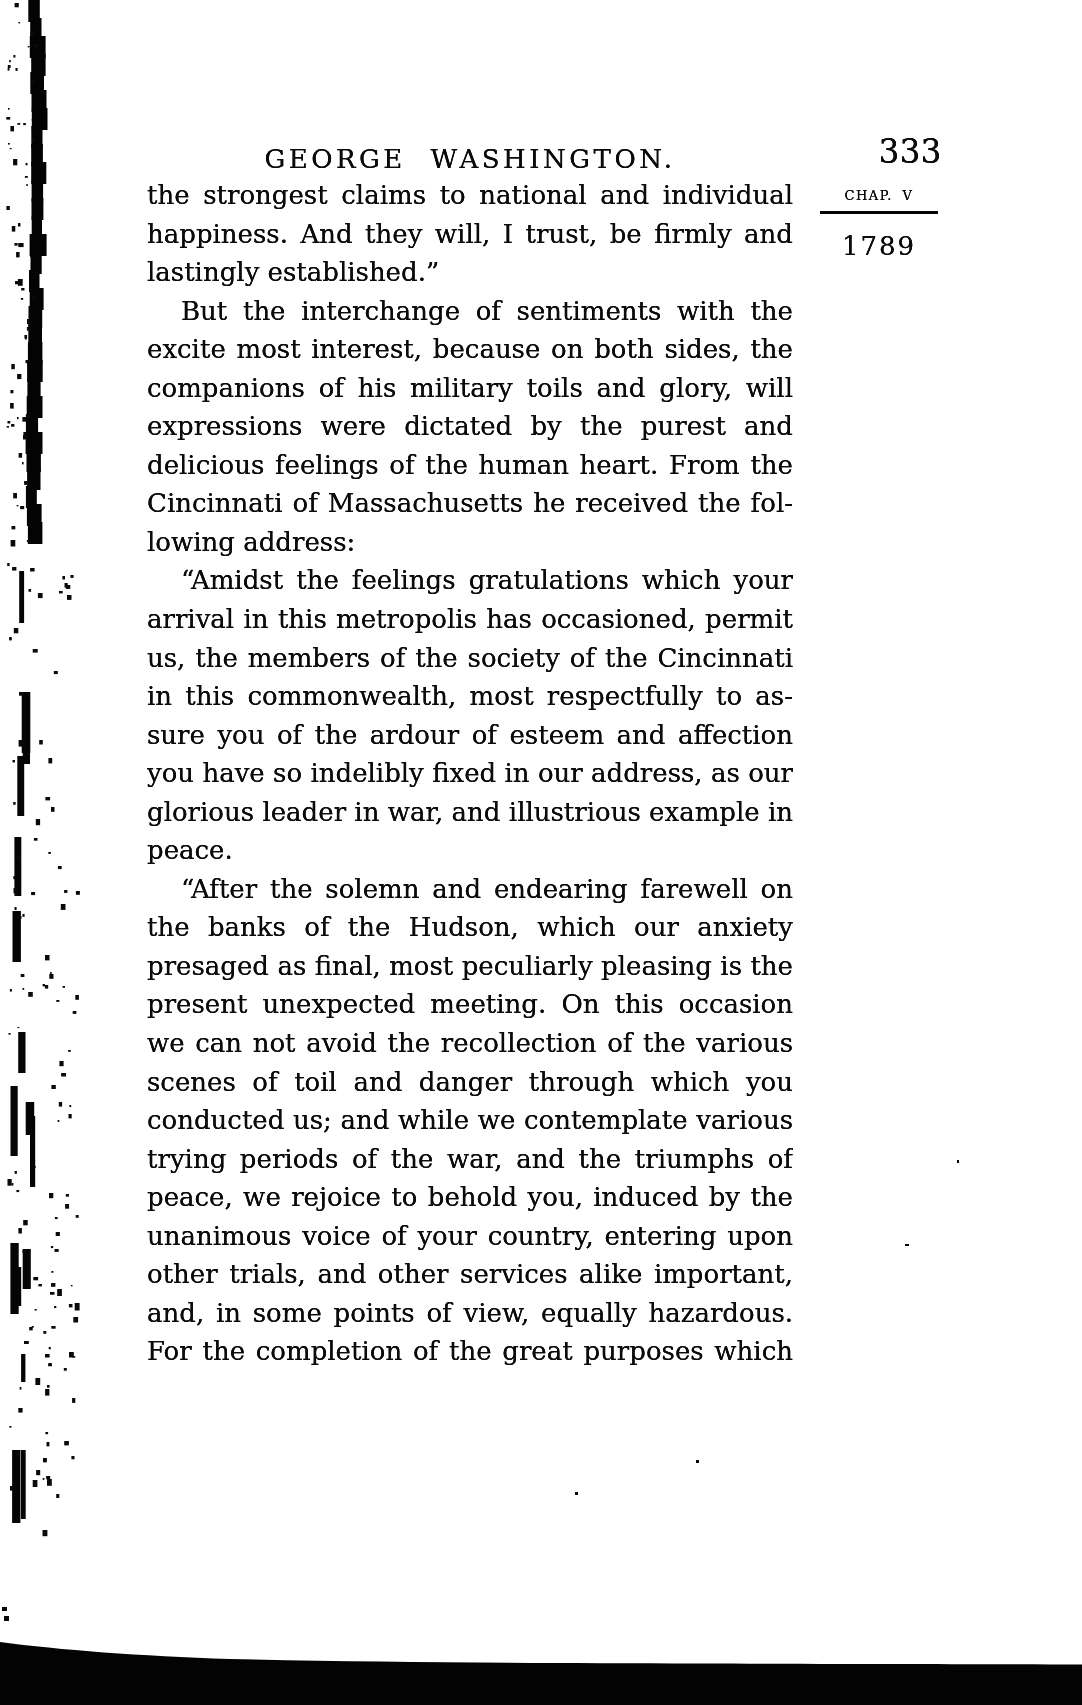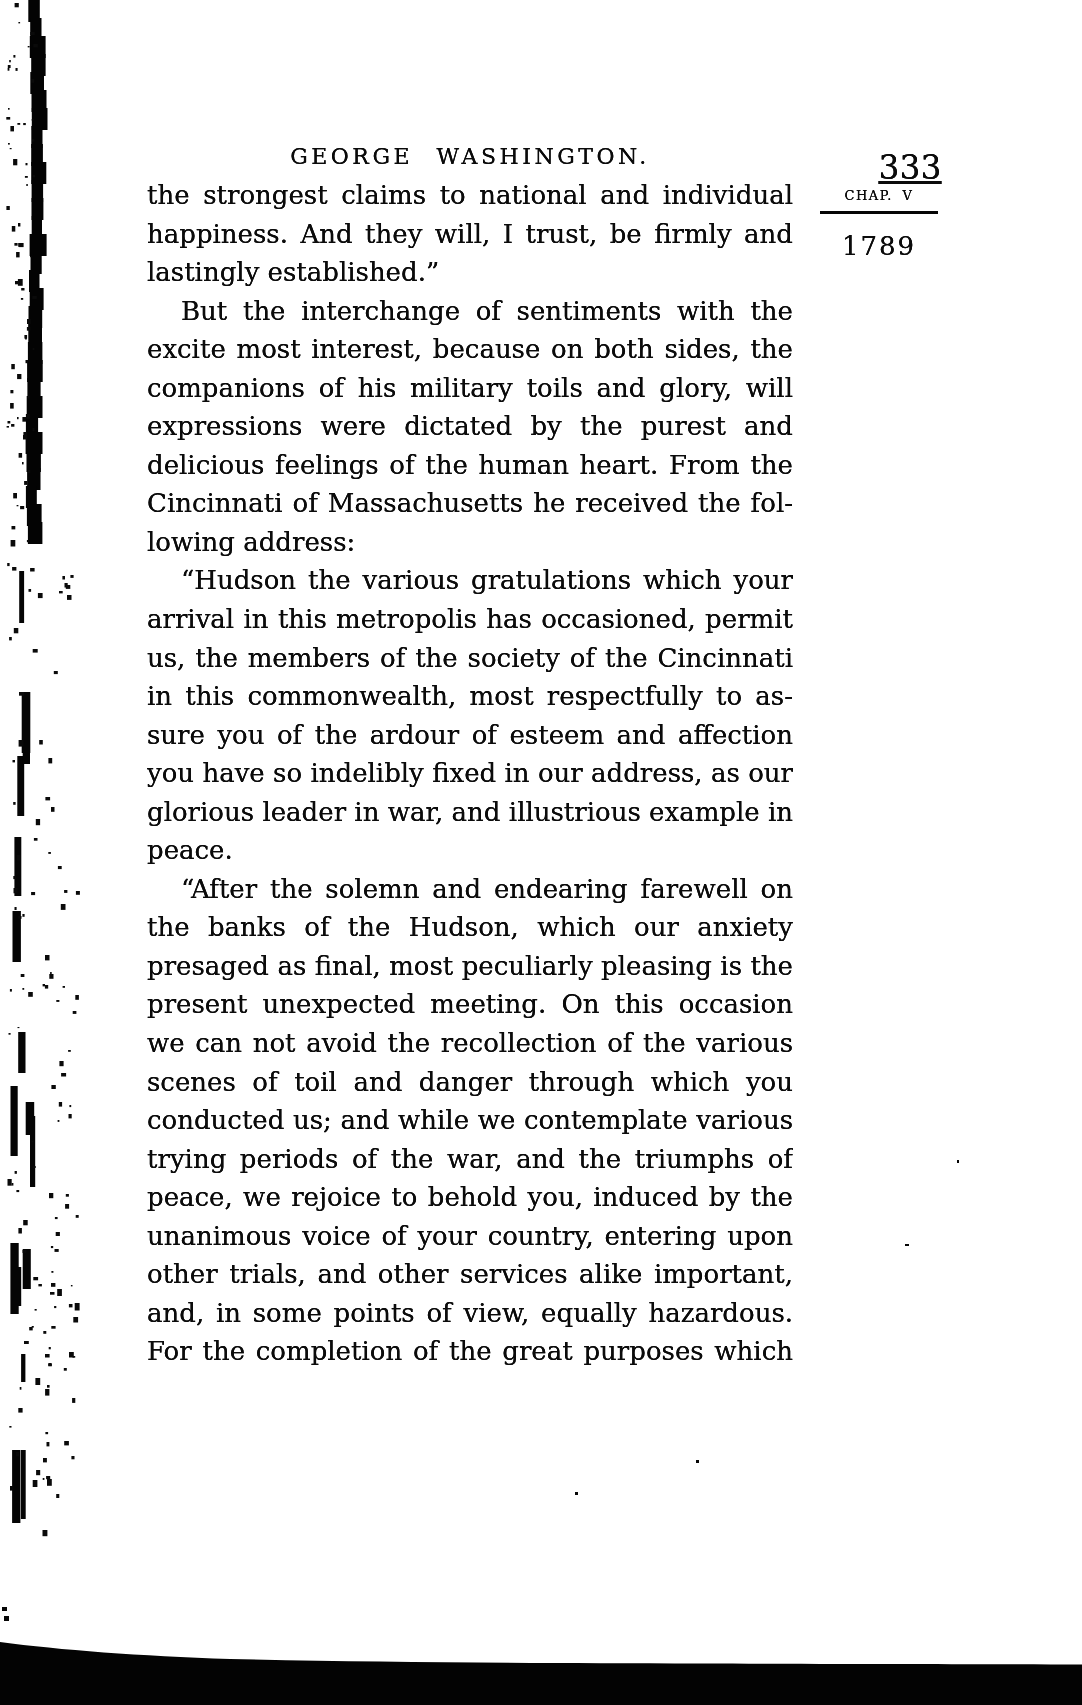--- a/index.html
+++ b/index.html
@@ -7,26 +7,26 @@
     position:relative;
     width:1082px;height:1705px;
     background:#ffffff;
     overflow:hidden;
     font-family:"DejaVu Serif","Liberation Serif",serif;
     color:#0b0b0b;
   }
   
   .running-title{
     position:absolute;left:147px;top:144px;width:646px;
-    text-align:center;font-size:22px;letter-spacing:3.5px;word-spacing:13px;
+    text-align:center;font-size:26px;letter-spacing:3.5px;word-spacing:13px;
     color:#0a0a0a;text-shadow:0 0 .4px #000;
   }
   .page-num{
-    position:absolute;left:878px;top:148px;width:64px;
-    text-align:center;font-size:33px;text-shadow:0 0 .4px #000;text-decoration:underline;
+    position:absolute;left:878px;top:132px;width:64px;
+    text-align:center;font-size:33px;text-shadow:0 0 .4px #000;
   }
   
   .margin-note{position:absolute;left:820px;top:188px;width:118px;text-align:center;}
   .margin-chap{font-size:13px;letter-spacing:1.5px;word-spacing:4px;text-shadow:0 0 .4px #000;}
   .margin-rule{margin-top:8px;height:3px;background:#050505;}
   .margin-year{margin-top:17px;font-size:26px;letter-spacing:2px;text-shadow:0 0 .4px #000;}
   
   .bodycol{
     position:absolute;left:147px;top:176px;width:646px;
     font-size:26px;line-height:38.55px;
@@ -66,21 +66,21 @@
     <div class="para">
       <div class="line ind">But the interchange of sentiments with the</div>
       <div class="line">excite most interest, because on both sides, the</div>
       <div class="line">companions of his military toils and glory, will</div>
       <div class="line">expressions were dictated by the purest and most</div>
       <div class="line">delicious feelings of the human heart.  From the</div>
       <div class="line">Cincinnati of Massachusetts he received the fol-</div>
       <div class="line last">lowing address:</div>
     </div>
     <div class="para">
-      <div class="line ind">“Hudson the various gratulations which your</div>
+      <div class="line ind">“Amidst the feelings gratulations which your</div>
       <div class="line">arrival in this metropolis has occasioned, permit</div>
       <div class="line">us, the members of the society of the Cincinnati</div>
       <div class="line">in this commonwealth, most respectfully to as-</div>
       <div class="line">sure you of the ardour of esteem and affection</div>
       <div class="line">you have so indelibly fixed in our address, as our</div>
       <div class="line">glorious leader in war, and illustrious example in</div>
       <div class="line last">peace.</div>
     </div>
     <div class="para">
       <div class="line ind">“After the solemn and endearing farewell on</div>

